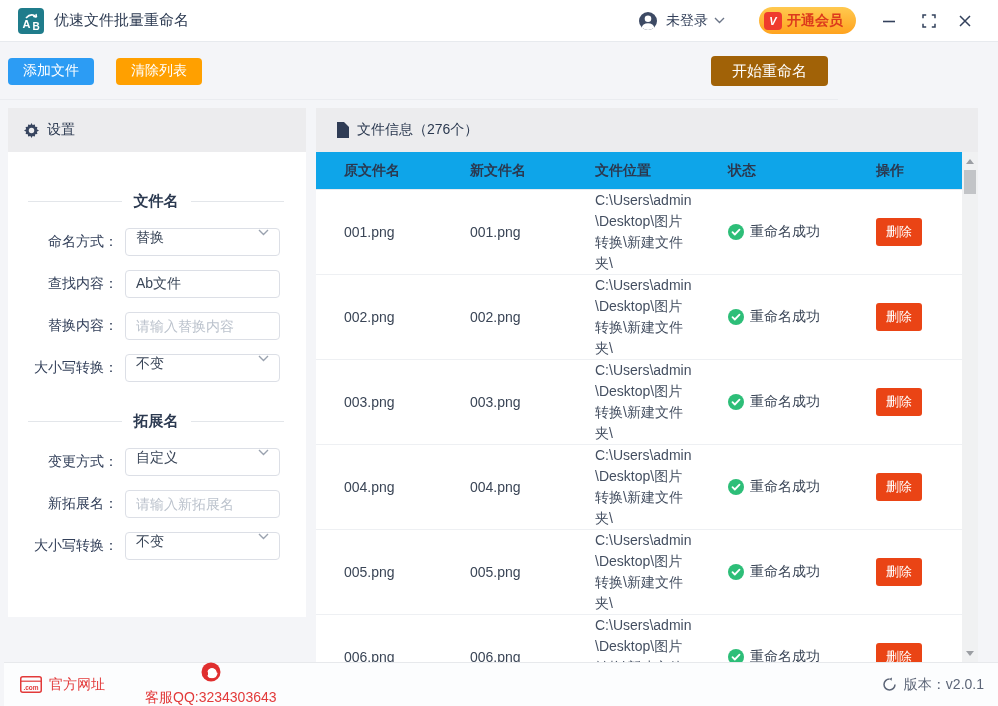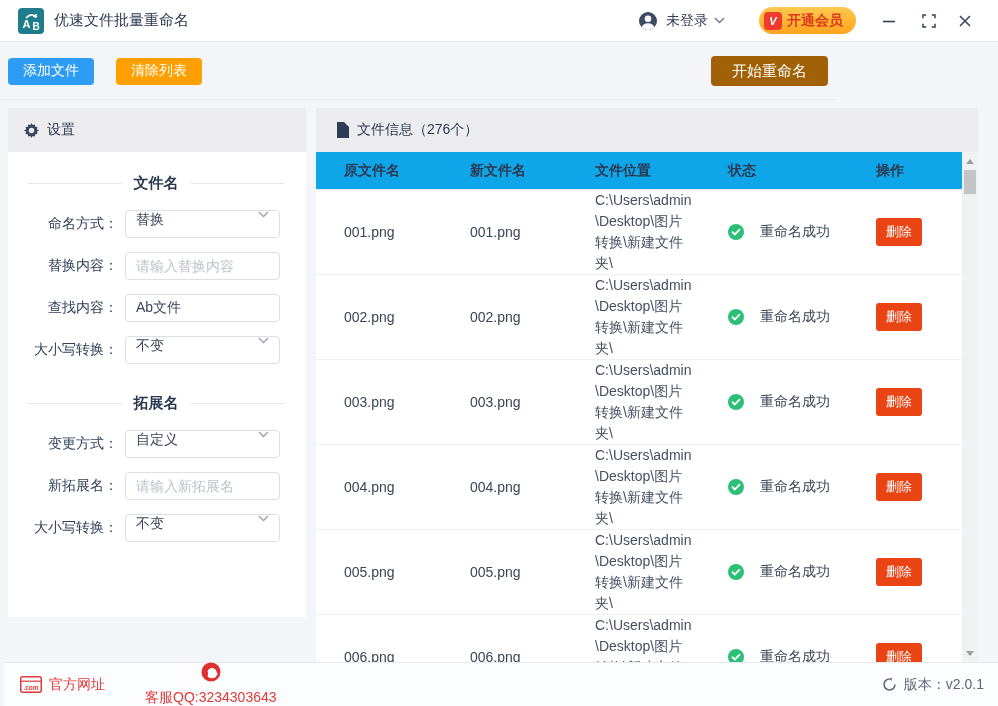--- a/index.html
+++ b/index.html
@@ -29,41 +29,41 @@
   .btn-add { background:#2c9cf4; }
   .btn-clear { background:#ffa000; margin-left:22px; }
   .btn-start { background:#a16207; margin-left:auto; height:30px; font-size:15px; padding:0 21px; }
 
   
   .panel-header { height:44px; background:#ececee; display:flex; align-items:center; padding-left:16px;
                   font-size:14px; color:#2b3950; }
   .panel-header .ph-label { margin-left:8px; }
 
   .settings-panel { position:absolute; left:8px; top:108px; width:298px; height:509px; background:#fff; }
-  .settings-body { padding:16px 14px 0 12px; }
+  .settings-body { padding:34px 14px 0 12px; }
   .section-title { display:flex; align-items:center; gap:12px; height:30px; margin:0 8px 12px 8px; }
   .section-title .line { flex:1; height:1px; background:#e3e6ea; }
   .section-title .st-text { font-size:15px; font-weight:bold; color:#2b3950; }
   .field-row { display:flex; align-items:center; margin-bottom:14px; }
   .field-label { width:98px; text-align:right; font-size:14px; color:#33405a; flex:0 0 auto; }
   .control { margin-left:7px; width:155px; height:28px; border:1px solid #dcdfe6; border-radius:4px; background:#fff; }
   .select-box { display:flex; justify-content:space-between; padding:0 10px; cursor:pointer; }
   .select-value { font-size:14px; color:#3a4658; }
   .text-input { padding:0 10px; font-size:14px; color:#3a4658; font-family:inherit; outline:none; }
   .text-input::placeholder { color:#bcc3cd; }
   .sec2 { margin-top:24px; }
 
   
   .file-panel { position:absolute; left:316px; top:108px; width:662px; height:554px; background:#fff; overflow:hidden; }
   .grid-row { display:grid; grid-template-columns:126px 125px 133px 148px 1fr; padding-left:28px; align-items:center; }
   .table-head { height:38px; background:#0ea5e9; border-bottom:1px solid #e8eaee; font-weight:bold; font-size:14px;
                 color:#2b3950; }
   .file-row { height:85px; border-bottom:1px solid #eef0f3; font-size:14px; color:#3a4556; }
   .path-cell { width:100px; word-break:break-all; line-height:21px; font-size:14px; color:#444f61; }
-  .status-cell { display:flex; align-items:center; gap:16px; }
+  .status-cell { display:flex; align-items:center; gap:6px; }
   .btn-del { background:#ea4415; border:none; border-radius:3px; color:#fff; font-size:13px; padding:5px 10px;
              cursor:pointer; font-family:inherit; }
 
   
   .scrollbar { position:absolute; right:0; top:44px; bottom:0; width:16px; background:#f0f1f2; }
   .sb-up, .sb-down { position:absolute; left:0; width:16px; height:14px; display:flex; align-items:center;
                      justify-content:center; cursor:pointer; }
   .sb-up { top:2px; } .sb-down { bottom:2px; }
   .tri-up { width:0; height:0; border-left:4px solid transparent; border-right:4px solid transparent;
             border-bottom:5px solid #9b9ea3; }
@@ -166,27 +166,27 @@
         <span class="field-label">命名方式：</span>
         <div class="control select-box">
           <span class="select-value">替换</span>
           <svg width="11" height="7" viewBox="0 0 11 7">
               <path d="M1 1l4.5 4.5L10 1" stroke="#9aa2af" stroke-width="1.4" fill="none"></path>
             </svg>
         </div>
       </div>
 
       <div class="field-row">
+        <span class="field-label">查找内容：</span>
+        <input class="control text-input" value="Ab文件" style="">
+      </div>
+
+      <div class="field-row">
         <span class="field-label">替换内容：</span>
         <input class="control text-input" placeholder="请输入替换内容" style="">
-      </div>
-
-      <div class="field-row">
-        <span class="field-label">查找内容：</span>
-        <input class="control text-input" value="Ab文件" style="">
       </div>
 
       <div class="field-row">
         <span class="field-label">大小写转换：</span>
         <div class="control select-box">
           <span class="select-value">不变</span>
           <svg width="11" height="7" viewBox="0 0 11 7">
               <path d="M1 1l4.5 4.5L10 1" stroke="#9aa2af" stroke-width="1.4" fill="none"></path>
             </svg>
         </div>

